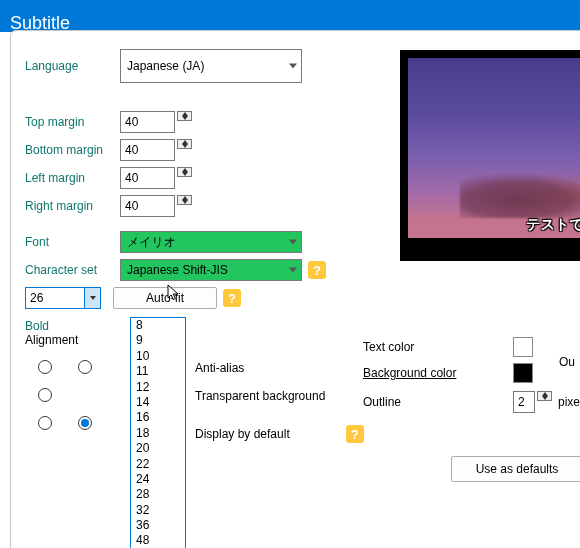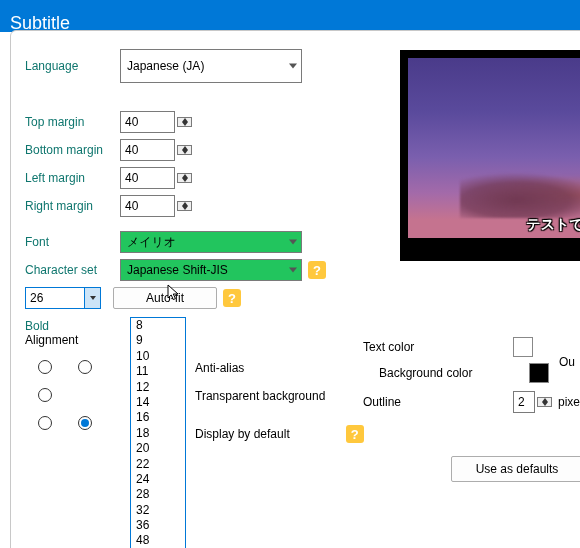--- a/index.html
+++ b/index.html
@@ -58,21 +58,21 @@
     right: 4px;
     top: 50%;
     transform: translateY(-50%);
     width: 0; height: 0;
     border-left: 4px solid transparent;
     border-right: 4px solid transparent;
     border-top: 5px solid #555;
   }
   .num-input-wrap {
     display: inline-flex;
-    align-items: center;
+    align-items: flex-start;
     height: 22px;
     border-radius: 11px;
   }
   .num-input {
     width: 55px;
     height: 22px;
     border: 1px solid #7a7a7a;
     padding: 0 4px;
     background: #fff;
     font-family: inherit;
@@ -385,21 +385,21 @@
   <div class="rc" style="left:184px; top:394px;gap:48px;">
     <span>Display by default</span>
     <span class="help-icon" style="margin-left:8px">?</span>
   </div>
 
   <div class="rc" style="left:352px; top:306px;">
     <div class="col-label">Text color</div>
     <div style="width:40px"></div>
     <div class="color-swatch" style="background:#fff"></div>
   </div>
-  <div class="rc" style="left:368px; top:332px;">
+  <div class="rc" style="left:352px; top:332px;text-decoration:underline;">
     <div class="col-label">Background color</div>
     <div style="width:40px"></div>
     <div class="color-swatch" style="background:#000"></div>
   </div>
   <div class="rc" style="left:352px; top:360px;">
     <div class="col-label" style="width:80px">Outline</div>
     <div style="width:70px"></div>
     <div class="num-input-wrap">
       <input class="num-input" style="width: 22px;" value="2">
       <div class="spinner">

